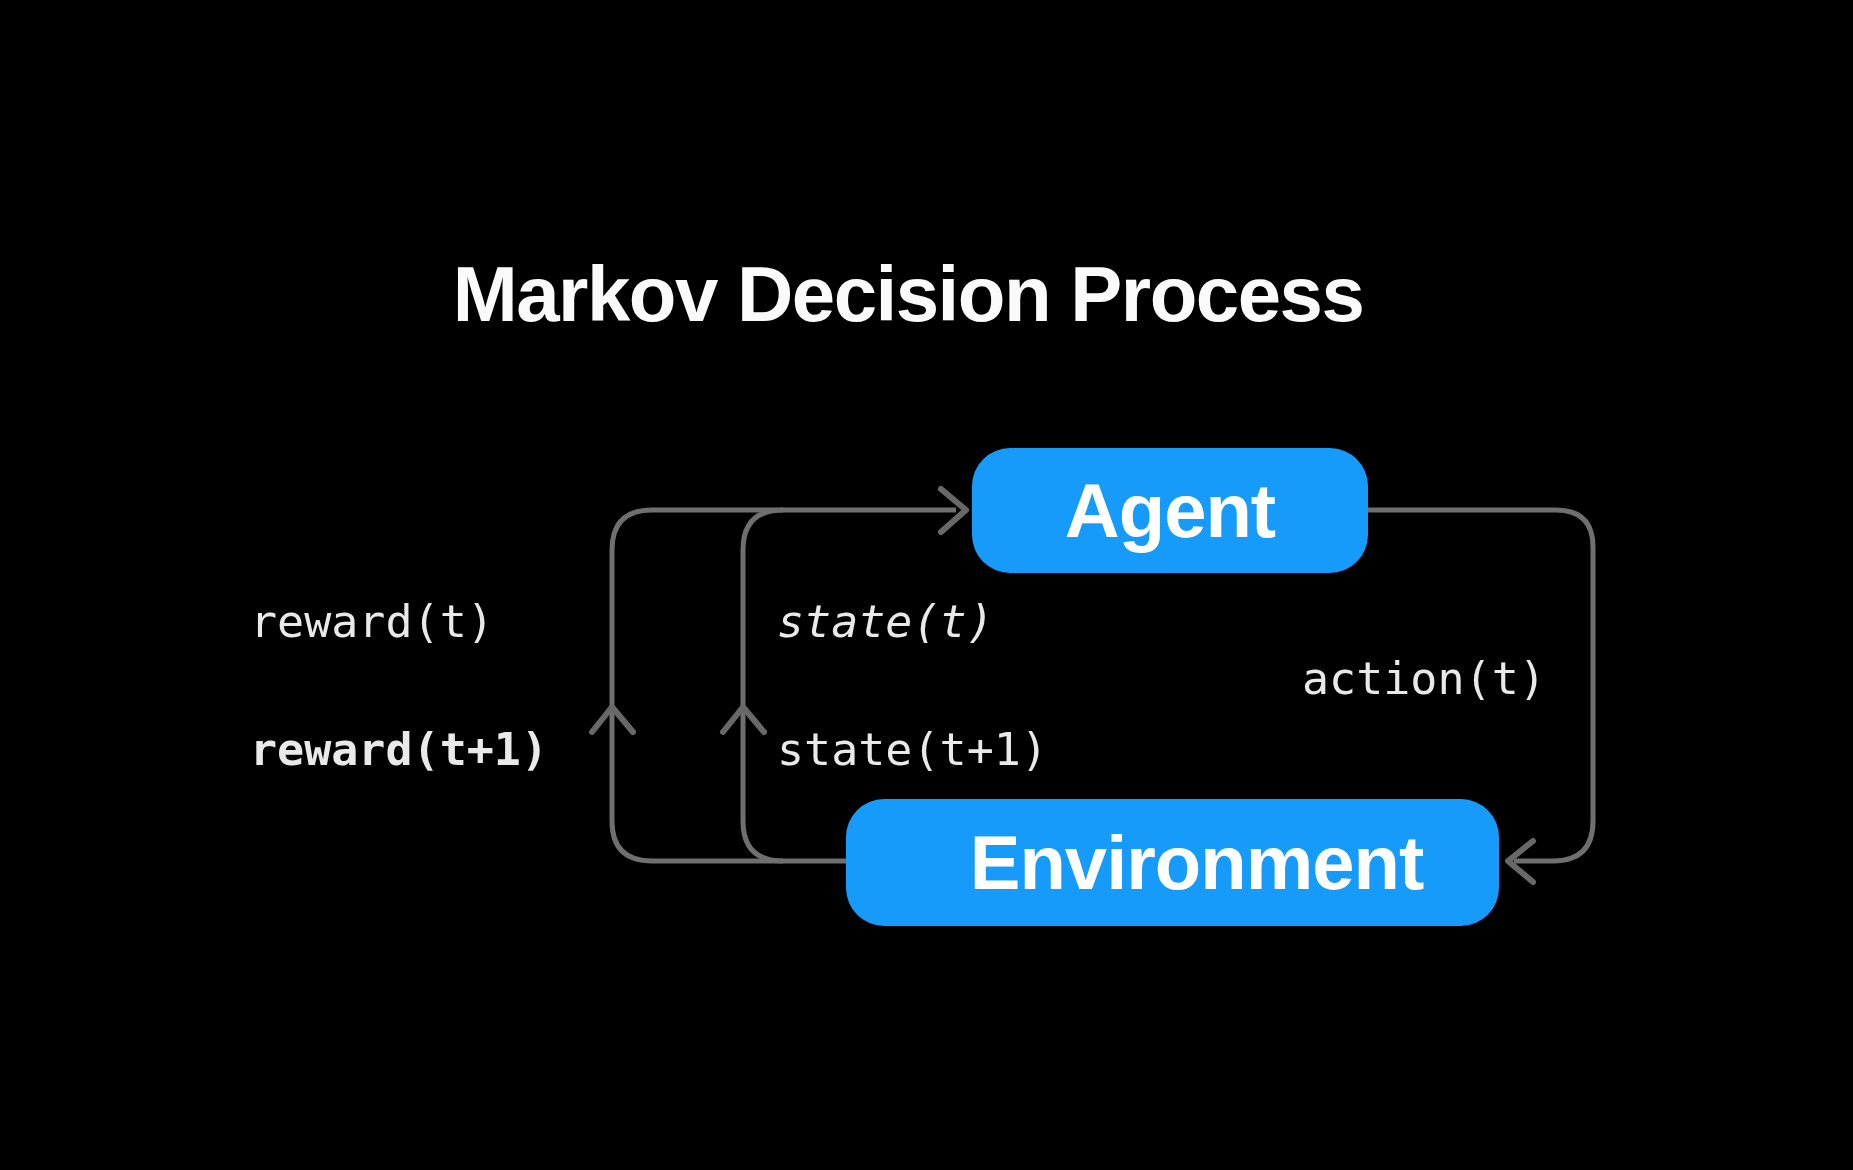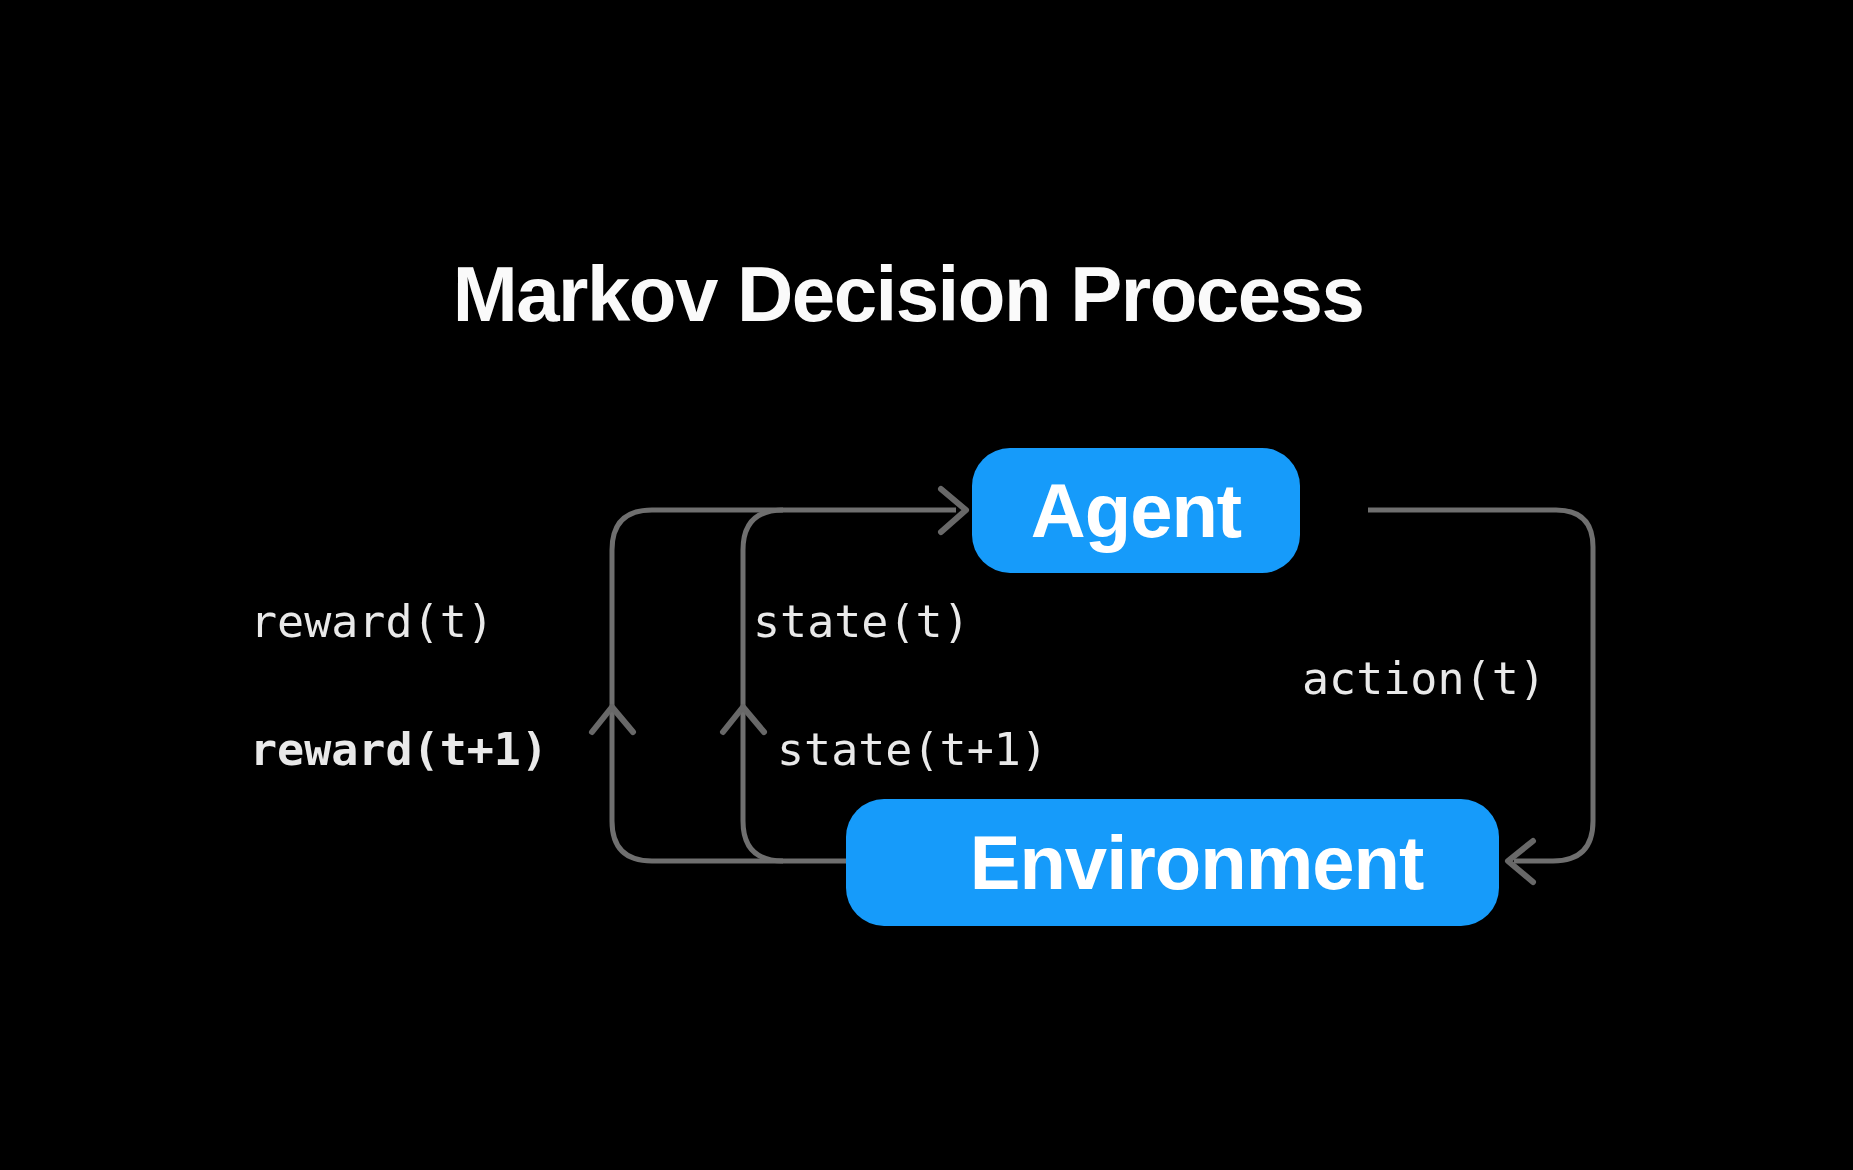--- a/index.html
+++ b/index.html
@@ -38,33 +38,33 @@
   .node{
     position:absolute;
     display:flex;align-items:center;justify-content:center;
     background:var(--node-fill);
     border-radius:38px;
     color:var(--node-text);
     font-weight:600;
     font-size:76px;
     letter-spacing:-1px;
   }
-  .node-agent{left:972px;top:435px;width:328px;height:125px;}
+  .node-agent{left:972px;top:435px;width:396px;height:125px;}
   .node-environment{left:846px;top:786px;width:653px;height:127px;padding-left:48px;}
   .edge-label{
     position:absolute;
     font-family:"DejaVu Sans Mono","Liberation Mono",monospace;
     font-size:45px;
     line-height:45px;
     color:var(--label-text);
     white-space:nowrap;
   }
   .label-reward-t   {left:250px;top:586px;width:303px;}
   .label-reward-t1  {left:250px;top:714px;width:303px;font-weight:bold;}
-  .label-state-t    {left:753px;top:586px;}
+  .label-state-t    {left:777px;top:586px;font-style:italic;}
   .label-state-t1   {left:777px;top:714px;}
   .label-action-t   {left:1302px;top:643px;}
 </style>
 </head>
 <body>
 
 <div class="canvas">
 
   <div class="title">Markov Decision Process</div>
 

